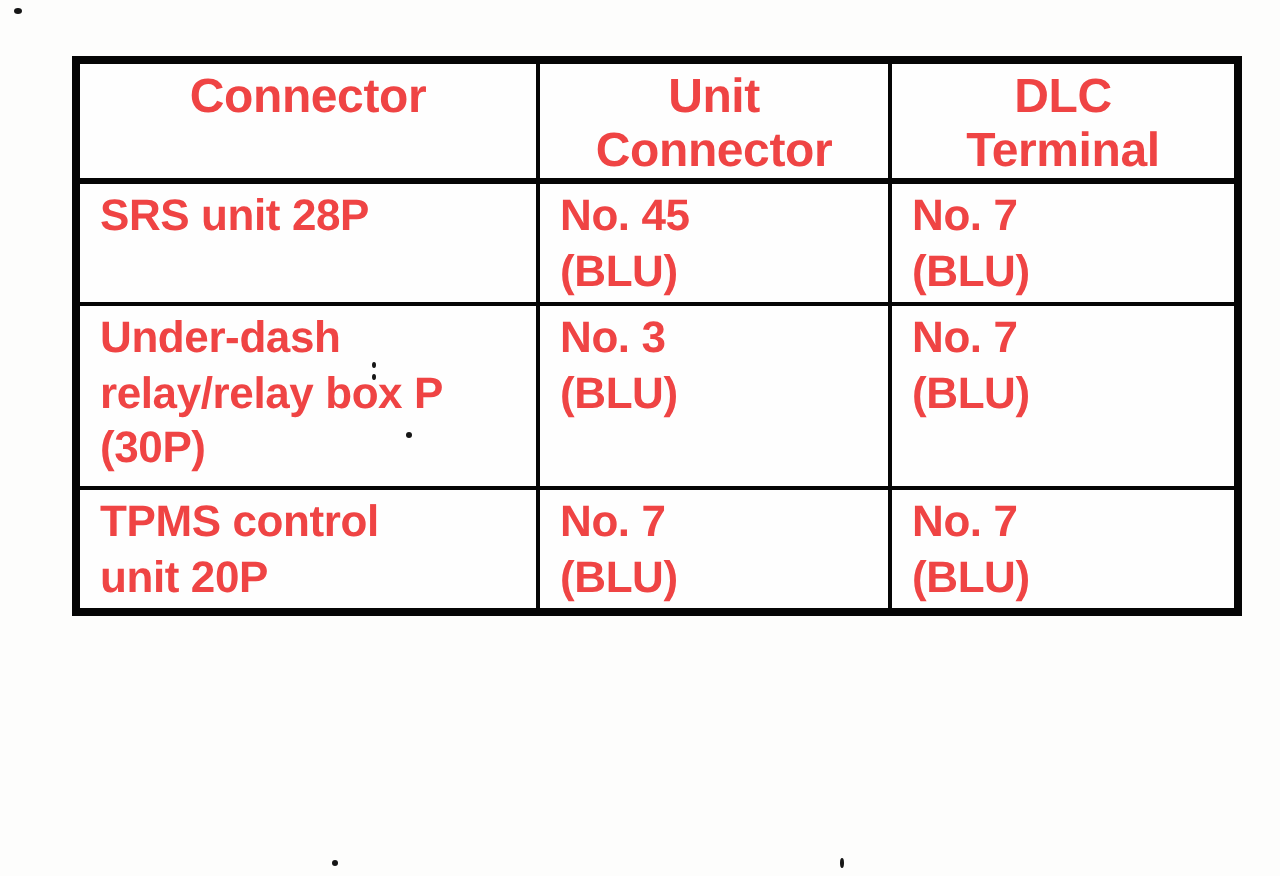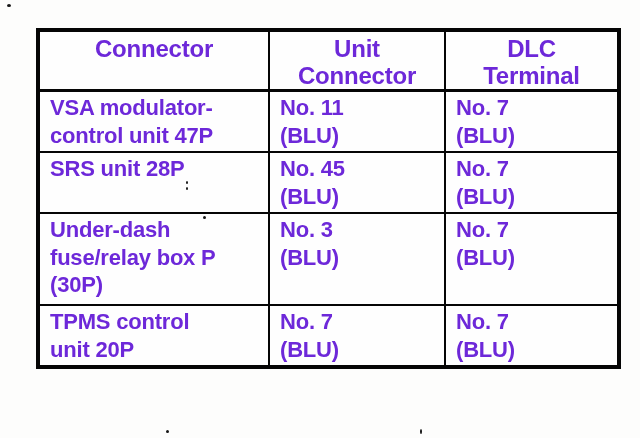--- a/index.html
+++ b/index.html
@@ -6,21 +6,21 @@
     margin: 0;
     padding: 0;
   }
   .page {
     position: relative;
     width: 640px;
     height: 438px;
     background: #fdfdfc;
     overflow: hidden;
     font-family: "Liberation Sans", sans-serif;
-    color: #6d28d9;
+    color: #ef4444;
   }
   table.conn-table {
     position: absolute;
     left: 36px;
     top: 28px;
     width: 581px;
     border-collapse: collapse;
     table-layout: fixed;
     background: #fefefe;
     border: 4px solid #050505;
@@ -74,38 +74,30 @@
     <thead>
       <tr class="h-head">
         <th>Connector</th>
         <th>Unit
 Connector</th>
         <th>DLC
 Terminal</th>
       </tr>
     </thead>
     <tbody>
-      <tr class="h-r0">
-        <td>VSA modulator-
-control unit 47P</td>
-        <td>No. 11
-(BLU)</td>
-        <td>No. 7
-(BLU)</td>
-      </tr>
       <tr class="h-r1">
         <td>SRS unit 28P</td>
         <td>No. 45
 (BLU)</td>
         <td>No. 7
 (BLU)</td>
       </tr>
       <tr class="h-r2">
         <td>Under-dash
-fuse/relay box P
+relay/relay box P
 (30P)</td>
         <td>No. 3
 (BLU)</td>
         <td>No. 7
 (BLU)</td>
       </tr>
       <tr class="h-r3">
         <td>TPMS control
 unit 20P</td>
         <td>No. 7

